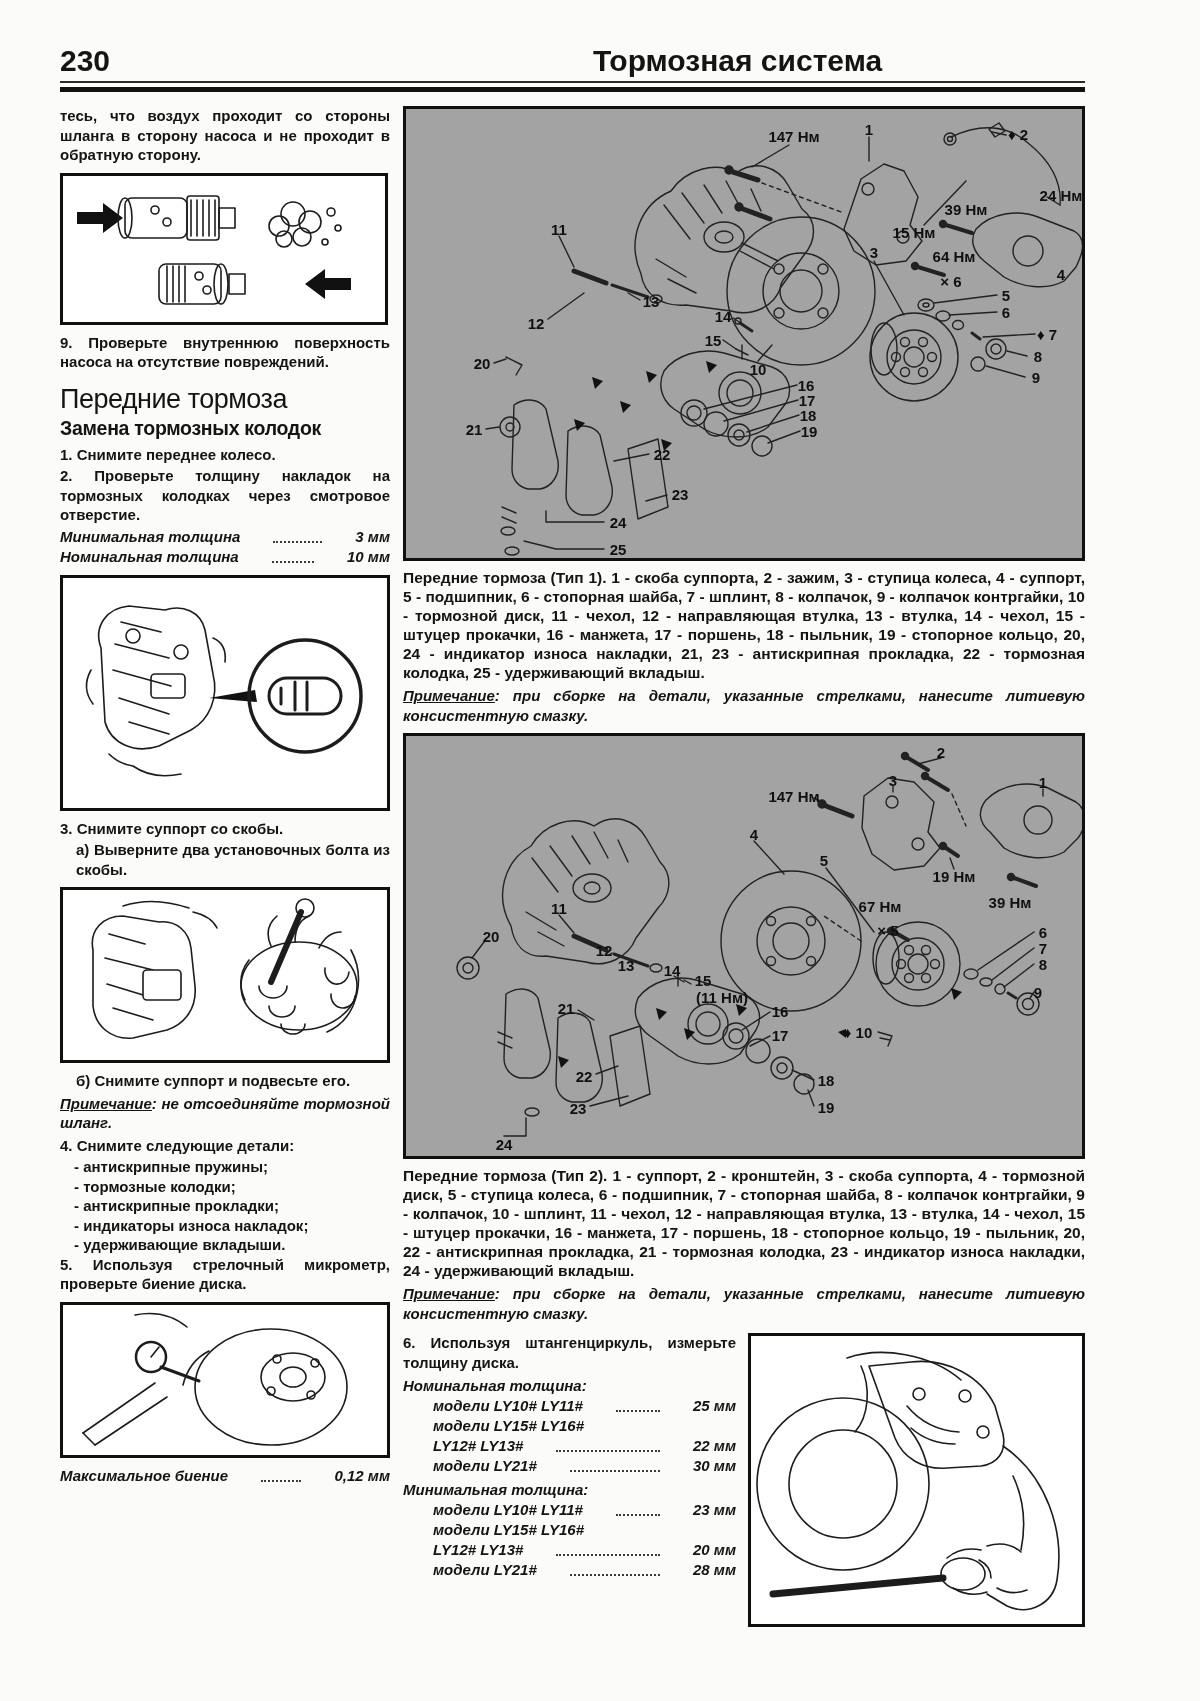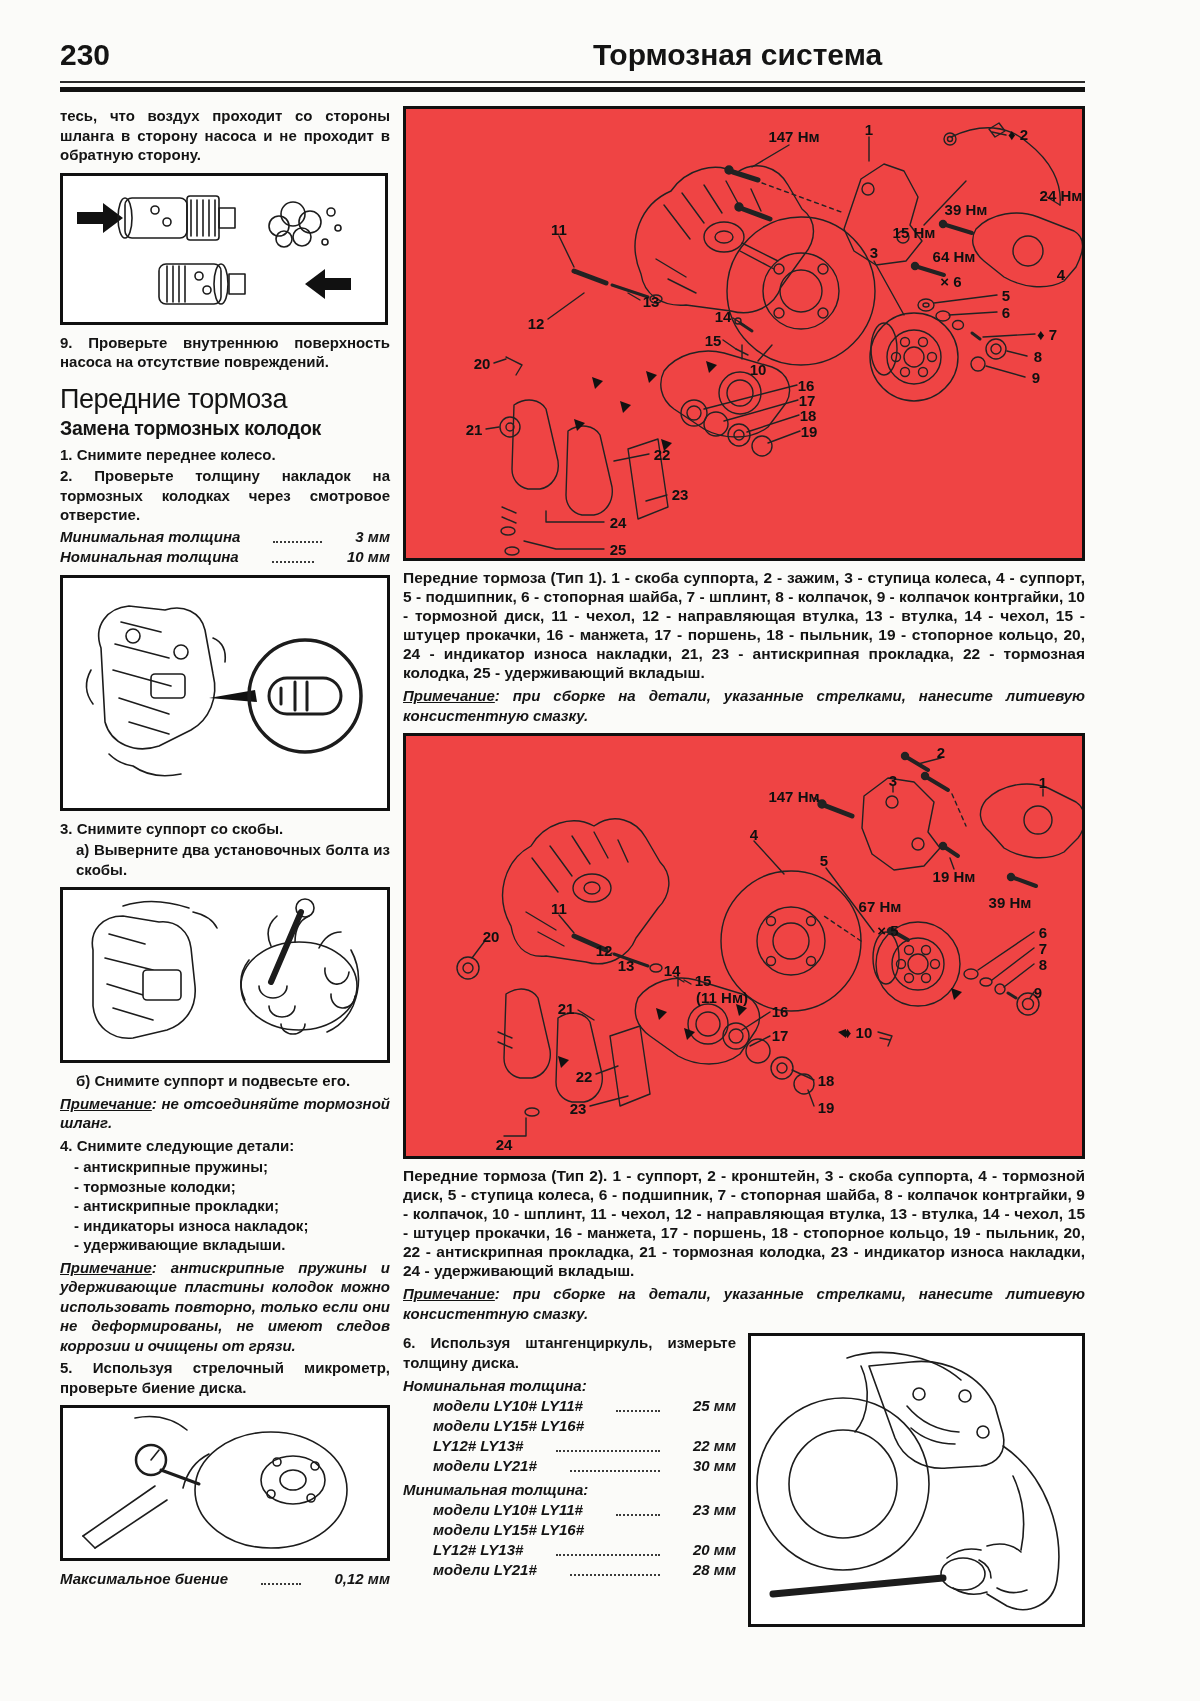--- a/index.html
+++ b/index.html
@@ -8,21 +8,21 @@
     width:1200px; height:1701px;
     background:#fbfbf9;
     color:#141414;
     font-family:"Liberation Sans", sans-serif;
     overflow:hidden;
     position:relative;
   }
   .page { position:absolute; left:60px; top:38px; width:1025px; }
 
   
-  .hdr { display:flex; align-items:flex-start; height:40px; }
+  .hdr { display:flex; align-items:flex-end; height:40px; }
   .page-num { font-size:30px; font-weight:700; width:330px; }
   .page-title { font-size:30px; font-weight:700; flex:1; text-align:center; }
   .rule-thin { height:2px; background:#2a2a2a; margin-top:3px; }
   .rule-thick { height:5px; background:#111; margin-top:4px; }
 
   .cols { display:flex; gap:13px; margin-top:14px; }
   .col-left { width:330px; }
   .col-right { width:682px; }
 
   .t { font-size:15px; line-height:19.5px; font-weight:700; text-align:justify; margin:0 0 2px 0; }
@@ -36,21 +36,21 @@
 
   .spec { display:flex; align-items:flex-end; font-style:italic; font-weight:700; font-size:15px; line-height:20px;gap:30px; }
   .spec .dots { flex:1; border-bottom:2px dotted #3a3a3a; margin:0 3px 4px 3px; min-width:10px; }
   .spec.cont .dots { border-bottom:none; }
   .spec .spec-value { white-space:nowrap; }
   .ind { padding-left:30px; }
 
   .fig { border:3px solid #101010; background:#ffffff; margin:8px 0; position:relative; }
   .fig svg { display:block; }
 
-  .diagram { border:3px solid #101010; background:#ef4444; position:relative; }
+  .diagram { border:3px solid #101010; background:#a3a3a3; position:relative; }
   .diagram svg { position:absolute; left:0; top:0; }
   #diagram1 { height:455px; }
   #diagram2 { height:426px; margin-top:8px; }
 
   .part-label {
     position:absolute; transform:translate(-50%,-50%);
     font-weight:700; font-size:15px; white-space:nowrap; color:#101010;
     background:rgba(255,255,255,0.0);
   }
 
@@ -179,21 +179,20 @@
 
       <p class="note"><span class="lbl">Примечание</span><span>: не отсоединяйте тормозной шланг.</span></p>
 
       <p class="t">4. Снимите следующие детали:</p>
       <p class="item">- антискрипные пружины;</p>
       <p class="item">- тормозные колодки;</p>
       <p class="item">- антискрипные прокладки;</p>
       <p class="item">- индикаторы износа накладок;</p>
       <p class="item">- удерживающие вкладыши.</p>
 
-      <p class="note"><span class="lbl">Примечание</span><span>: антискрипные пружины и удерживающие пластины колодок можно использовать повторно, только если они не деформированы, не имеют следов коррозии и очищены от грязи.</span></p>
 
       <p class="t">5. Используя стрелочный микрометр, проверьте биение диска.</p>
 
       <div class="fig" style="width:330px;height:156px;">
         <svg width="324" height="150" viewBox="0 0 324 150">
           <g stroke="#1c1c1c" fill="none" stroke-width="1.6" stroke-linecap="round" stroke-linejoin="round">
             <ellipse cx="208" cy="82" rx="76" ry="58"></ellipse>
             <ellipse cx="230" cy="72" rx="32" ry="24"></ellipse>
             <ellipse cx="230" cy="72" rx="13" ry="10"></ellipse>
             <circle cx="252" cy="58" r="4"></circle>

